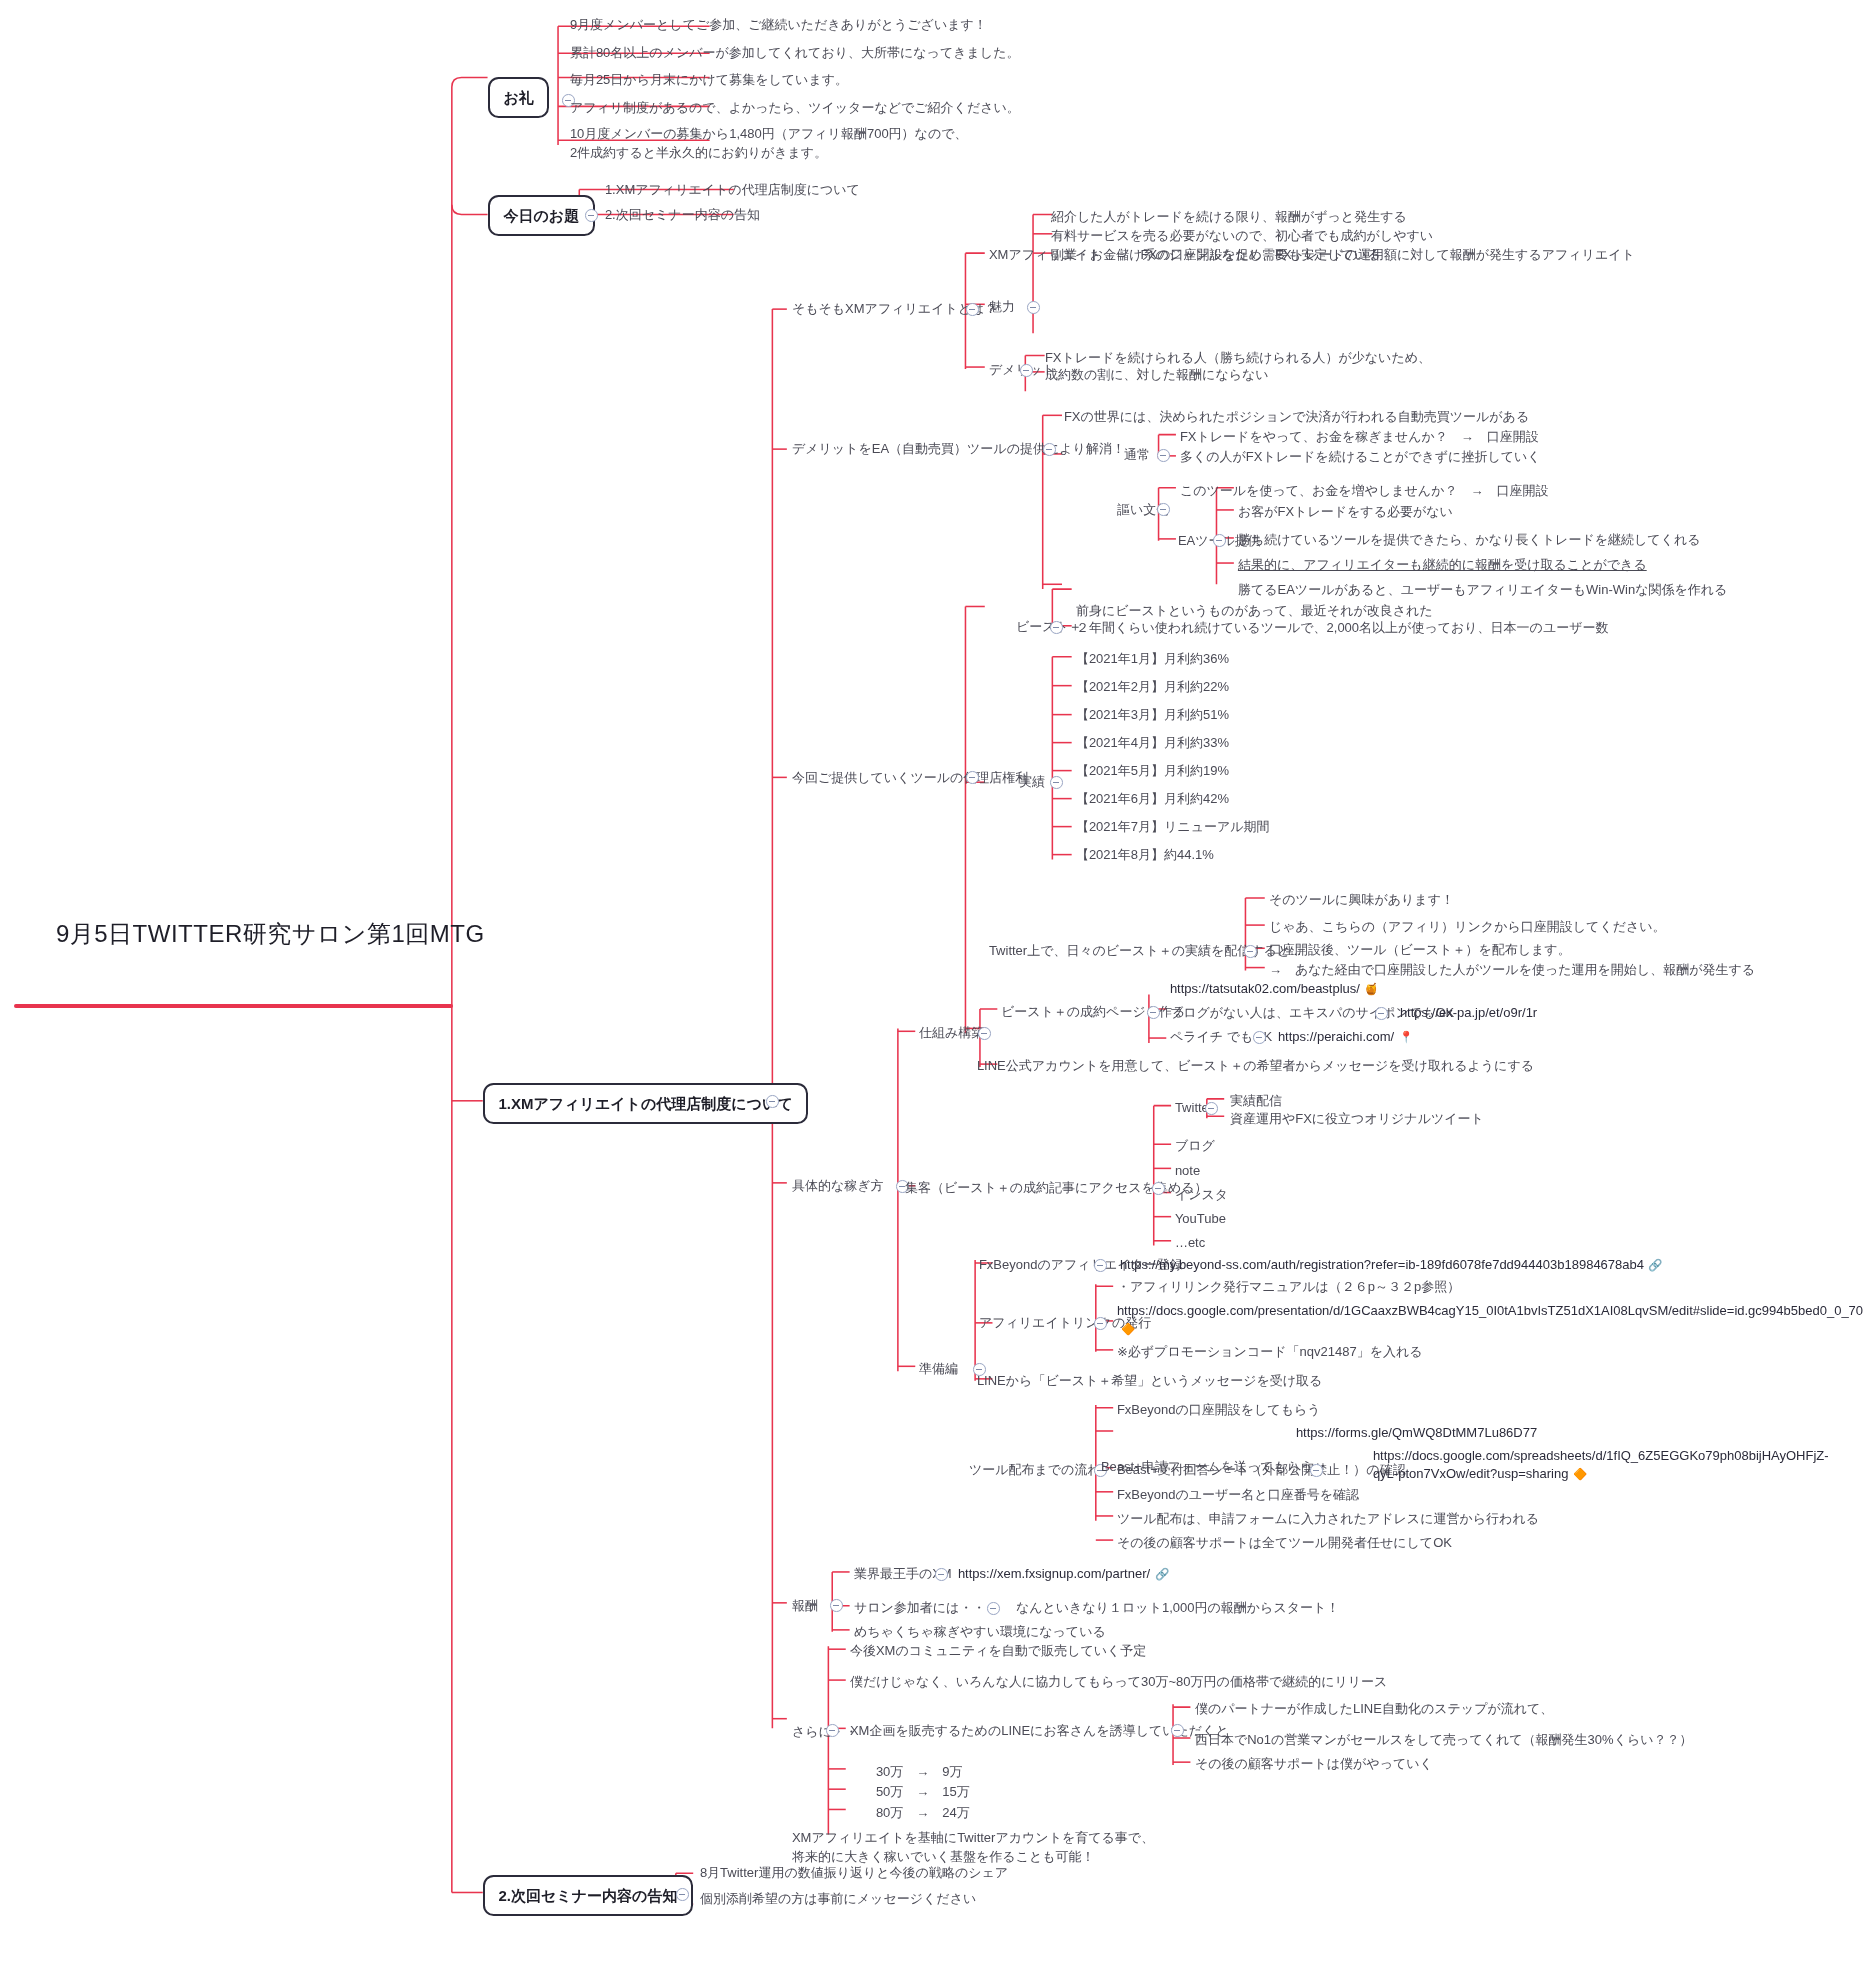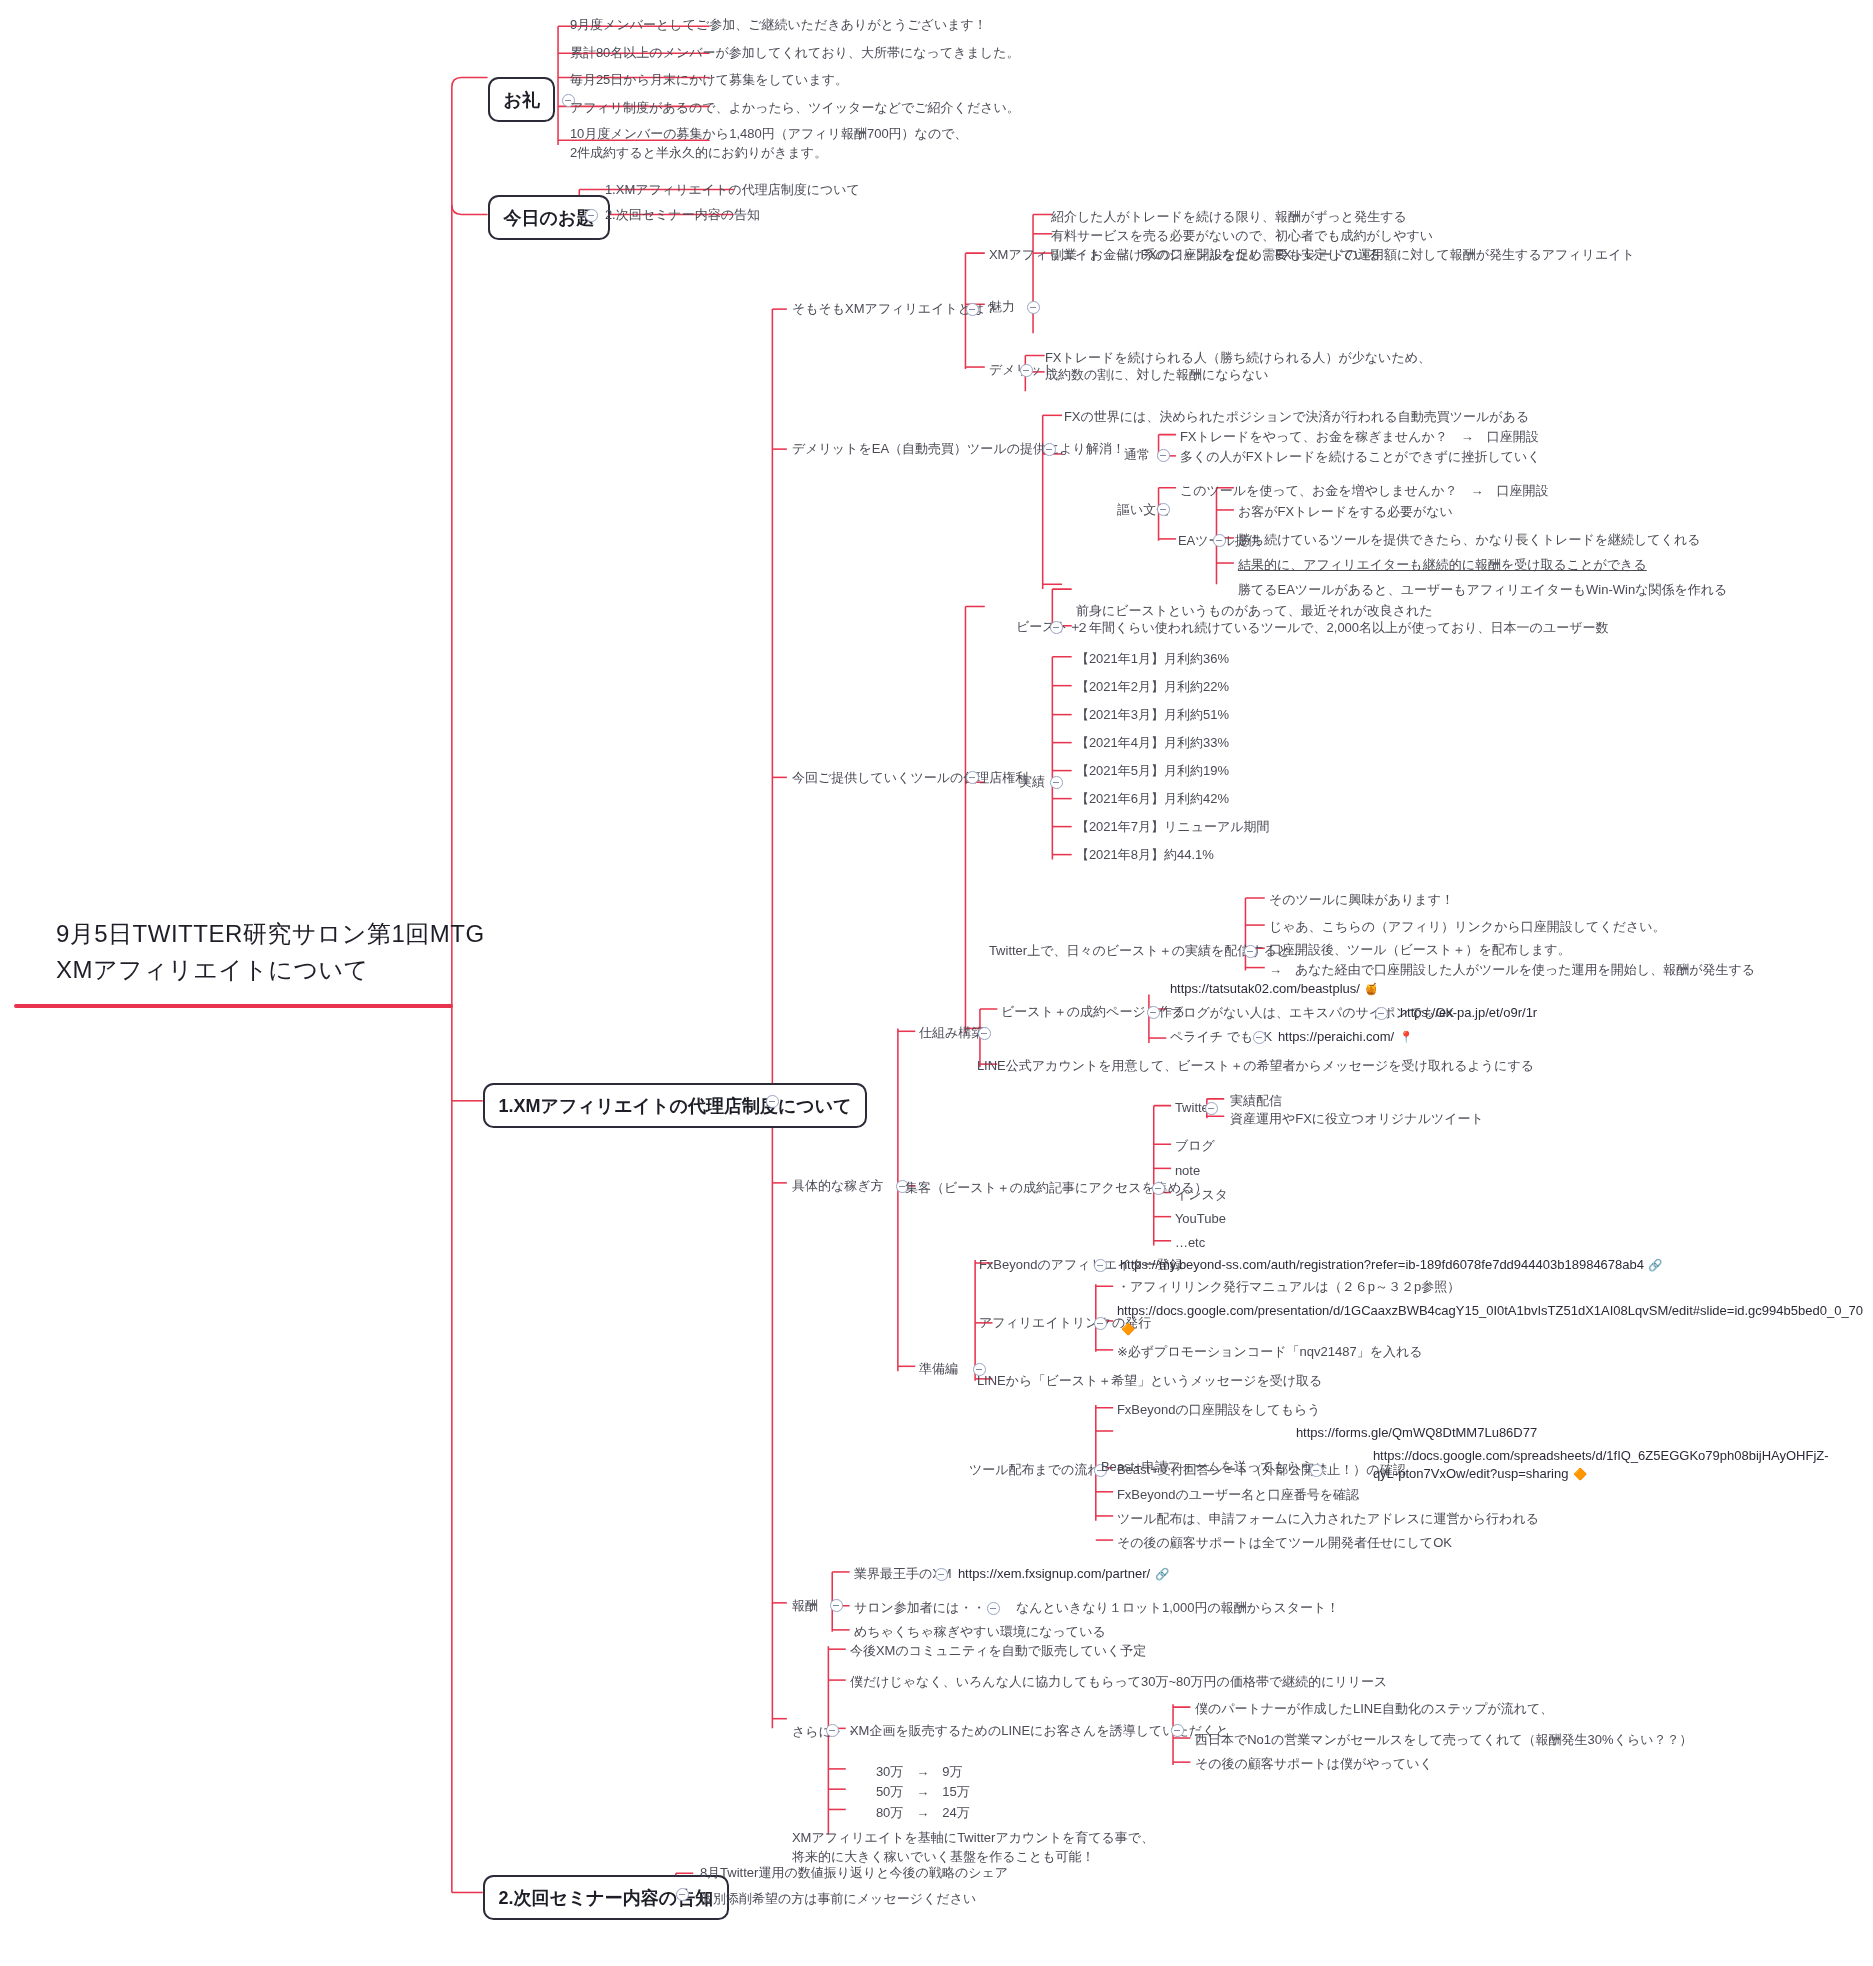--- a/index.html
+++ b/index.html
@@ -31,21 +31,21 @@
   }
   .node.root {
     font-size: 24px;
     font-weight: normal;
     color: #1e1e28;
     line-height: 1.5;
     letter-spacing: 0.5px;
   }
   .node.l1 {
     font-weight: bold;
-    font-size: 18px;
+    font-size: 15px;
     color: #1e1e28;
     border: 2.4px solid #2b2b3a;
     border-radius: 10.6px;
     background: #ffffff;
     padding: 7.7px 13.5px;
   }
   .node.multiline { white-space: pre-line; }
   .url { color: #2b2b3a; }
   .toggle {
     position: absolute;
@@ -208,21 +208,20 @@
       <path d="M1215 1800 L1233 1800"></path>
       <path d="M1215 1825 L1233 1825"></path>
 
       <path d="M700 1940 L700 1975 M700 1940 L718 1940"></path>
       <path d="M700 1972 L718 1972"></path>
     </g>
   </svg>
 
   <div class="node root" style="left:54px; top:915px;">
     <div>9月5日TWITTER研究サロン第1回MTG</div>
-    <div>XMアフィリエイトについて</div>
   </div>
   <div class="root-underline" style="left:13.5px; top:1004px; width:439px;"></div>
 
   <div class="node l1" style="left:488px; top:77px;"><span>お礼</span></div>
   <div class="toggle" style="left:562px; top:94px;"></div>
   <div class="node" style="left:568px; top:15.4px;">9月度メンバーとしてご参加、ご継続いただきありがとうございます！</div>
   <div class="node" style="left:568px; top:43px;">累計80名以上のメンバーが参加してくれており、大所帯になってきました。</div>
   <div class="node" style="left:568px; top:70px;">毎月25日から月末にかけて募集をしています。</div>
   <div class="node" style="left:568px; top:98px;">アフィリ制度があるので、よかったら、ツイッターなどでご紹介ください。</div>
   <div class="node multiline" style="left:568px; top:124px;">10月度メンバーの募集から1,480円（アフィリ報酬700円）なので、

